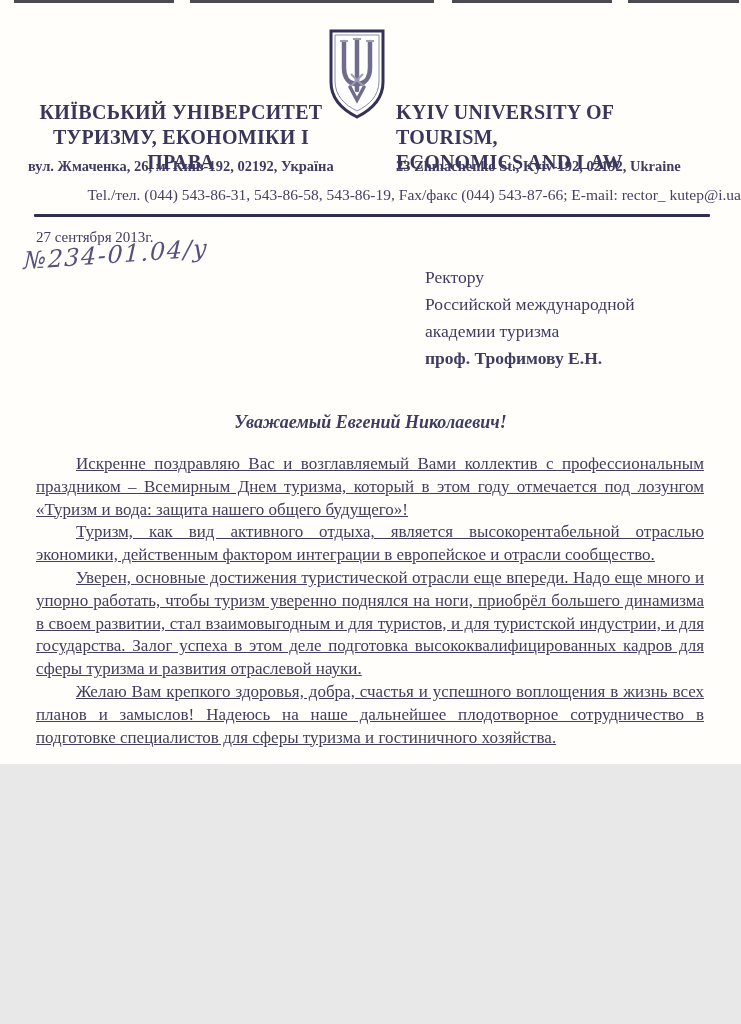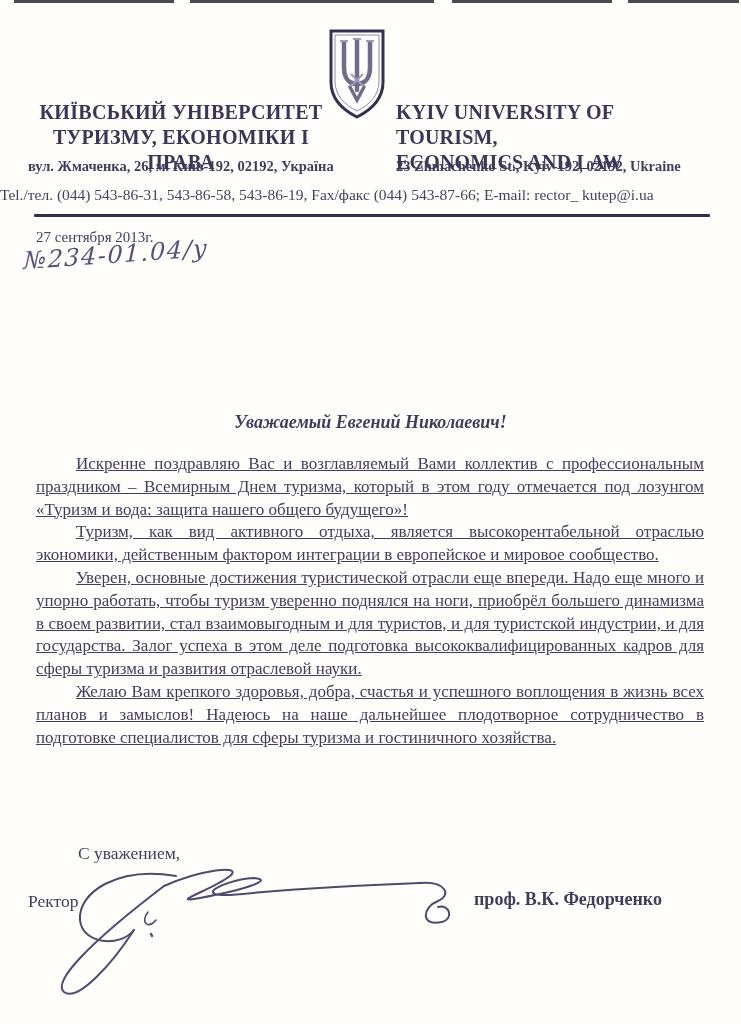--- a/index.html
+++ b/index.html
@@ -1,20 +1,20 @@
 <!DOCTYPE html>
 <html><head>
 <meta charset="utf-8">
 <style>
   * { margin: 0; padding: 0; box-sizing: border-box; }
   html, body { background: #e8e8e8; }
   .page {
     position: relative;
     width: 741px;
-    height: 1024px;
+    height: 764px;
     margin: 0 auto;
     background: #fffefb;
     font-family: "Liberation Serif", serif;
     color: #3f3c60;
     overflow: hidden;
   }
   
   .scan-artifact {
     position: absolute; top: 0; left: 14px; right: 2px; height: 3px;
     background: repeating-linear-gradient(90deg,
@@ -35,21 +35,21 @@
     color: #393659; letter-spacing: .2px;
   }
   .addr {
     position: absolute; top: 158px; font-weight: bold; font-size: 14.5px;
     text-align: left; color: #3f3c60;
   }
   .addr-uk { left: 28px; width: 306px; }
   .addr-en { left: 396px; width: 318px; }
   .contact {
     position: absolute; top: 186px; left: 0; width: 741px;
-    text-align: left; font-size: 15.5px; color: #45425f;
+    text-align: right; font-size: 15.5px; color: #45425f;
   }
   .rule {
     position: absolute; top: 214px; left: 34px; width: 676px; height: 3px;
     background: #312e52; border-radius: 1px;
   }
   
   .date { position: absolute; left: 36px; top: 229px; font-size: 15px; }
   .refnum {
     position: absolute; left: 24px; top: 247px;
     font-family: "DejaVu Serif", serif; font-style: italic;
@@ -121,26 +121,32 @@
   <div class="addr addr-uk">вул. Жмаченка, 26, м. Київ-192, 02192, Україна</div>
   <div class="addr addr-en">23 Zhmachenko St., Kyiv-192, 02192, Ukraine</div>
 
   <div class="contact">Tel./тел. (044) 543-86-31, 543-86-58, 543-86-19, Fax/факс (044) 543-87-66; E-mail: rector_ kutep@i.ua</div>
 
   <div class="rule"></div>
 
   <div class="date">27 сентября 2013г.</div>
   <div class="refnum">№234-01.04/у</div>
 
+  <div class="recipient">
+    <div>Ректору</div>
+    <div>Российской международной</div>
+    <div>академии туризма</div>
+    <div class="bold">проф. Трофимову Е.Н.</div>
+  </div>
 
   <div class="salutation">Уважаемый Евгений Николаевич!</div>
 
   <div class="body-text">
     <p>Искренне поздравляю Вас и возглавляемый Вами коллектив с профессиональным праздником – Всемирным Днем туризма, который в этом году отмечается под лозунгом «Туризм и вода: защита нашего общего будущего»!</p>
-    <p>Туризм, как вид активного отдыха, является высокорентабельной отраслью экономики, действенным фактором интеграции в европейское и мировое сообщество.</p>
+    <p>Туризм, как вид активного отдыха, является высокорентабельной отраслью экономики, действенным фактором интеграции в европейское и отрасли сообщество.</p>
     <p>Уверен, основные достижения туристической отрасли еще впереди. Надо еще много и упорно работать, чтобы туризм уверенно поднялся на ноги, приобрёл большего динамизма в своем развитии, стал взаимовыгодным и для туристов, и для туристской индустрии, и для государства. Залог успеха в этом деле подготовка высококвалифицированных кадров для сферы туризма и развития отраслевой науки.</p>
     <p>Желаю Вам крепкого здоровья, добра, счастья и успешного воплощения в жизнь всех планов и замыслов! Надеюсь на наше дальнейшее плодотворное сотрудничество в подготовке специалистов для сферы туризма и гостиничного хозяйства.</p>
   </div>
 
   <div class="regards">С уважением,</div>
   <div class="signer-title">Ректор</div>
 
   <div class="signature">
     <svg width="430" height="165" viewBox="0 0 430 165" xmlns="http://www.w3.org/2000/svg">
       <g fill="none" stroke="#4d4973" stroke-width="2" stroke-linecap="round">

